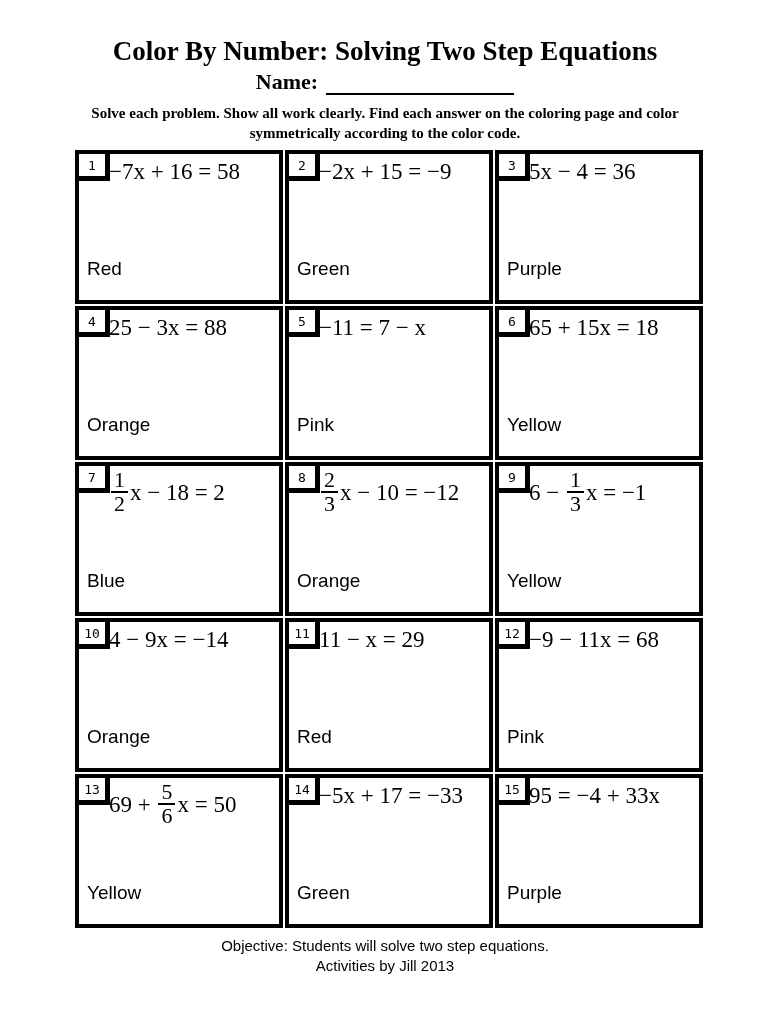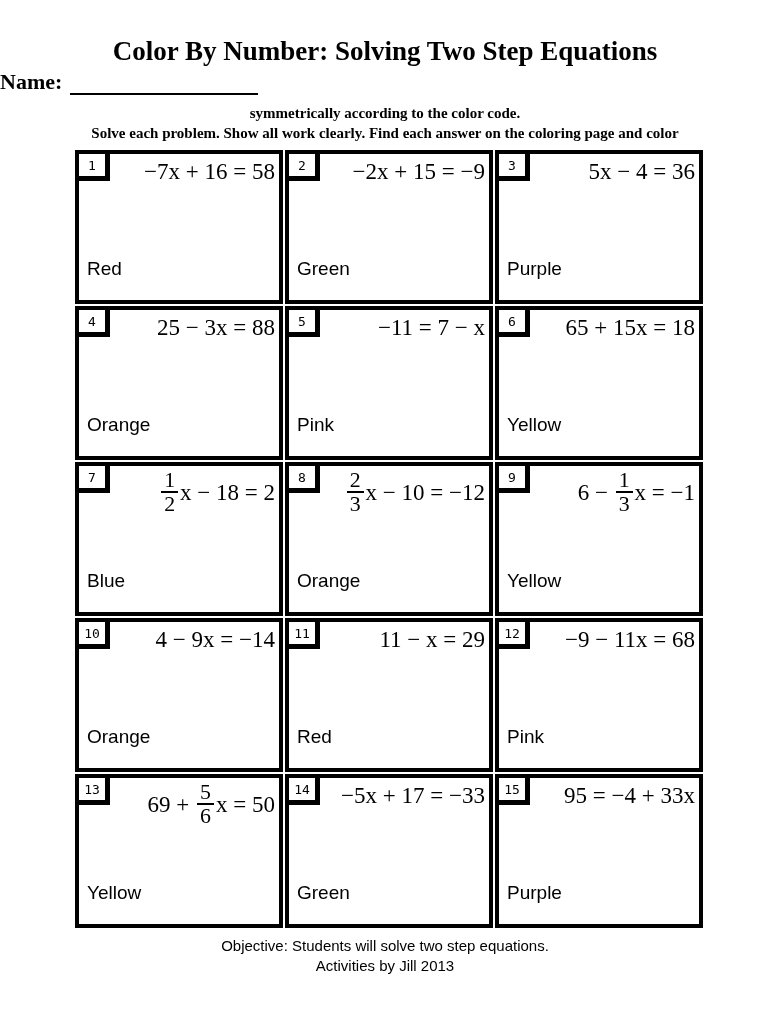--- a/index.html
+++ b/index.html
@@ -4,21 +4,21 @@
 <style>
   html,body{margin:0;padding:0;background:#fff;}
   .page{
     width:770px;height:1024px;position:relative;overflow:hidden;
     background:#ffffff;color:#000;
     font-family:"Liberation Serif", serif;
   }
   .header{text-align:center;padding-top:36px;}
   .title{font-size:27px;font-weight:bold;white-space:nowrap;text-align:center;}
   .name-row{
-    display:flex;justify-content:flex-start;align-items:flex-end;
+    display:flex;justify-content:center;align-items:flex-end;
     font-size:22px;font-weight:bold;margin-top:2px;
   }
   .name-line{
     width:188px;height:20px;margin-left:8px;
     border-bottom:2px solid #000;
   }
   .instructions{
     margin-top:9px;font-size:15px;font-weight:bold;line-height:1.3;
   }
   .grid{
@@ -33,21 +33,21 @@
   .badge{
     position:absolute;top:0;left:0;z-index:2;
     min-width:20px;height:21px;padding:1px 3px 0 3px;
     border-right:5px solid #000;border-bottom:5px solid #000;
     display:flex;align-items:center;justify-content:center;
     background:#fff;
     font-family:"DejaVu Sans Mono", monospace;font-size:13px;
   }
   .equation{
     margin-top:5px;padding-left:30px;padding-right:4px;
-    text-align:right;font-size:23px;line-height:1.15;
+    text-align:left;font-size:23px;line-height:1.15;
     font-family:"Liberation Serif", serif;
   }
   .frac{
     display:inline-flex;flex-direction:column;align-items:center;
     vertical-align:middle;line-height:1.02;margin:0 2px;
     transform:translateY(-2px);
   }
   .frac .num,.frac .den{font-size:0.95em;padding:0 3px;}
   .frac .den{border-top:2px solid #000;}
   .color-label{
@@ -64,22 +64,22 @@
 
 <div class="page">
 
   <div class="header">
     <div class="title">Color By Number: Solving Two Step Equations</div>
     <div class="name-row">
       <span>Name:</span>
       <span class="name-line"></span>
     </div>
     <div class="instructions">
+      <div>Solve each problem.  Show all work clearly.  Find each answer on the coloring page and color</div>
       <div>symmetrically according to the color code.</div>
-      <div>Solve each problem.  Show all work clearly.  Find each answer on the coloring page and color</div>
     </div>
   </div>
 
   <div class="grid">
       <div class="cell">
     <div class="badge">
       <span class="badge-num">1</span>
     </div>
     <div class="equation"><span class="eq-text">−7x + 16 = 58</span></div>
     <div class="color-label">Red</div>

